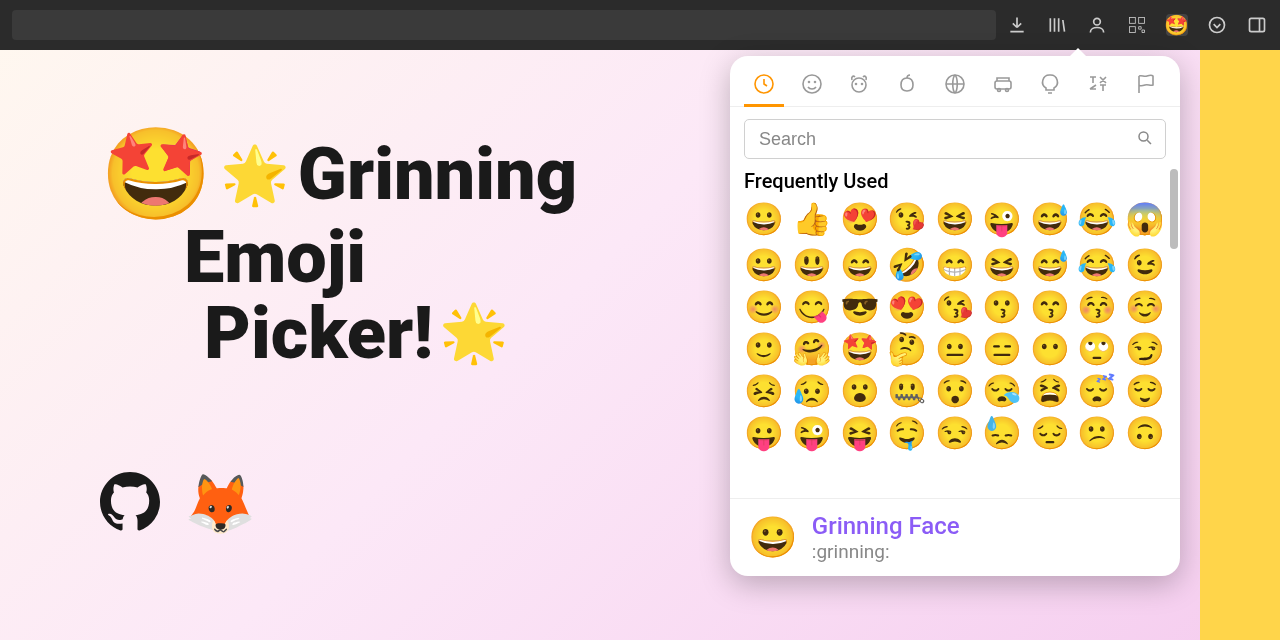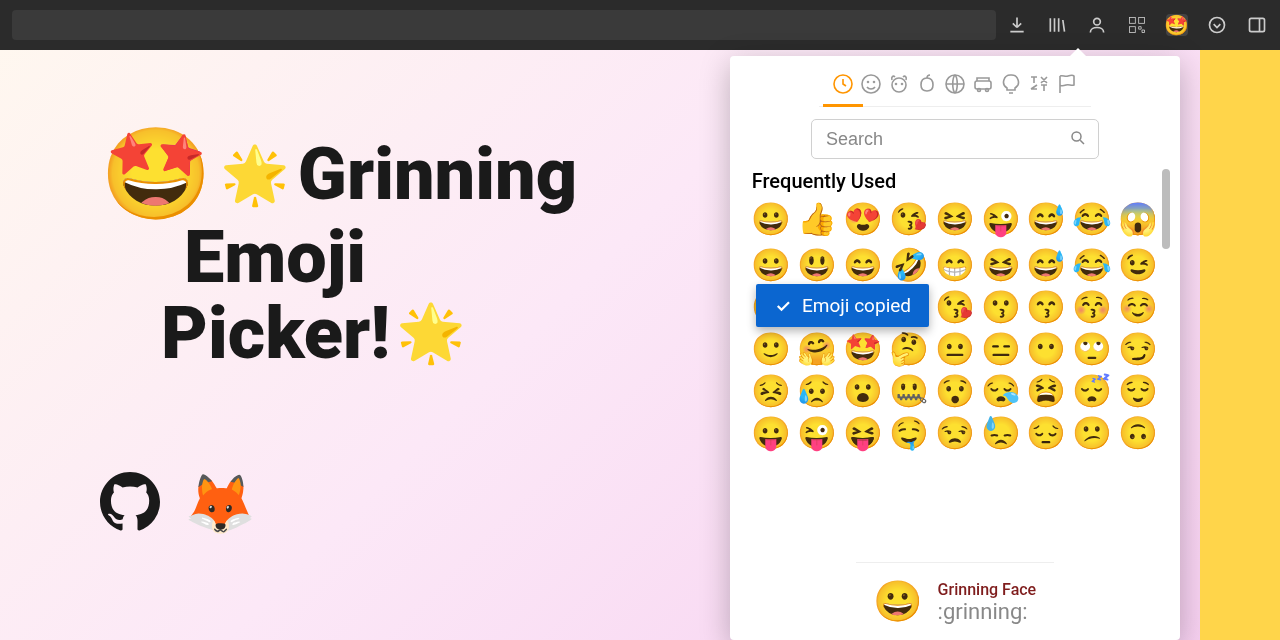--- a/index.html
+++ b/index.html
@@ -12,48 +12,48 @@
   .tb-icon { width:22px; height:22px; display:flex; align-items:center; justify-content:center; color:#ccc; }
   .tb-icon svg { width:20px; height:20px; fill:#ccc; }
   .tb-emoji { font-size:20px; line-height:1; }
   .tb-active { background:#444; border-radius:4px; padding:3px; }
   .hero { position:absolute; left:100px; top:130px; width:600px; }
   .hero-line { display:flex; align-items:center; gap:8px; }
   .hero-emoji { font-size:90px; line-height:1; }
   .hero-star { font-size:56px; }
   .hero-text { font-size:72px; font-weight:900; color:#1a1a1a; line-height:1.05; }
   .hero-text.row2 { margin-left:84px; }
-  .hero-text.row3 { margin-left:61px; display:flex; align-items:center; gap:6px;}
+  .hero-text.row3 { margin-left:104px; display:flex; align-items:center; gap:6px;}
   .footer-icons { position:absolute; left:100px; top:470px; display:flex; gap:24px; align-items:center; }
   .footer-icons .gh svg { width:60px; height:60px; fill:#1a1a1a; }
   .footer-icons .fx { font-size:58px; }
   
-  .picker { position:absolute; top:56px; left:730px; width:450px; height:584px; background:#fff; border-radius:4px; box-shadow:0 8px 30px rgba(0,0,0,.25); display:flex; flex-direction:column;align-items:center; }
+  .picker { position:absolute; top:56px; left:730px; width:450px; height:520px; background:#fff; border-radius:18px; box-shadow:0 8px 30px rgba(0,0,0,.25); display:flex; flex-direction:column; }
   .picker::before { content:""; position:absolute; top:-8px; right:94px; width:0; height:0; border-left:8px solid transparent; border-right:8px solid transparent; border-bottom:8px solid #fff; }
   .cat-row { display:flex; justify-content:space-around; padding:14px 10px 8px; border-bottom:1px solid #eee; }
   .cat { width:28px; height:28px; display:flex; align-items:center; justify-content:center; color:#999; position:relative; }
   .cat svg { width:24px; height:24px; fill:none; stroke:#999; stroke-width:1.6; }
   .cat.active::after { content:""; position:absolute; left:-6px; right:-6px; bottom:-9px; height:3px; background:#ff9500; }
   .cat.active svg { stroke:#ff9500; }
   .search-wrap { padding:12px 14px 6px; }
   .search { width:100%; height:40px; border:1px solid #d0d0d0; border-radius:5px; padding:0 40px 0 14px; font-size:18px; color:#333; background:#fff; }
   .search::placeholder { color:#888; }
   .search-wrap { position:relative; }
   .search-icon { position:absolute; right:26px; top:22px; color:#888; }
   .search-icon svg { width:18px; height:18px; fill:none; stroke:#888; stroke-width:2; }
   .scroll { flex:1; overflow:hidden; padding:0 14px; position:relative; }
   .section-title { font-size:20px; color:#000000; font-weight:500; margin:4px 0 8px; }
   .emoji-grid { display:grid; grid-template-columns:repeat(9,1fr); gap:6px 6px; margin-bottom:10px; }
   .emoji-grid.freq { grid-template-columns:repeat(9,1fr); }
   .emoji-cell { font-size:32px; line-height:1; text-align:center; cursor:pointer; padding:2px 0; }
   .scrollbar { position:absolute; right:2px; top:4px; width:8px; height:80px; background:#bcbcbc; border-radius:4px; }
   .preview { height:78px; border-top:1px solid #eee; display:flex; align-items:center; gap:14px; padding:0 18px; }
   .preview-emoji { font-size:40px; }
-  .preview-text .name { font-size:16px; color:#7f1d1d; font-weight:500; }
-  .preview-text .code { font-size:22px; color:#888; }
+  .preview-text .name { font-size:24px; color:#8b5cf6; font-weight:500; }
+  .preview-text .code { font-size:19px; color:#888; }
   .toast { position:absolute; top:284px; left:756px; background:#0b66d0; color:#fff; font-size:19px; padding:10px 18px; border-radius:2px; display:flex; align-items:center; gap:10px; box-shadow:0 4px 10px rgba(0,0,0,.3); z-index:5; }
   .toast svg { width:18px; height:18px; stroke:#fff; stroke-width:3; fill:none; }
 </style>
 </head>
 <body>
 
 <div class="stage">
 
   <div class="toolbar">
     <div class="urlbar"></div>
@@ -256,19 +256,13 @@
 
     <div class="preview">
       <span class="preview-emoji">😀</span>
       <div class="preview-text">
         <div class="name">Grinning Face</div>
         <div class="code">:grinning:</div>
       </div>
     </div>
   </div>
 
-  <div class="toast">
-    <svg viewBox="0 0 24 24">
-        <path d="M5 12l5 5L20 7"></path>
-      </svg>
-    <span>Emoji copied</span>
-  </div>
 </div>
 
 </body></html>

